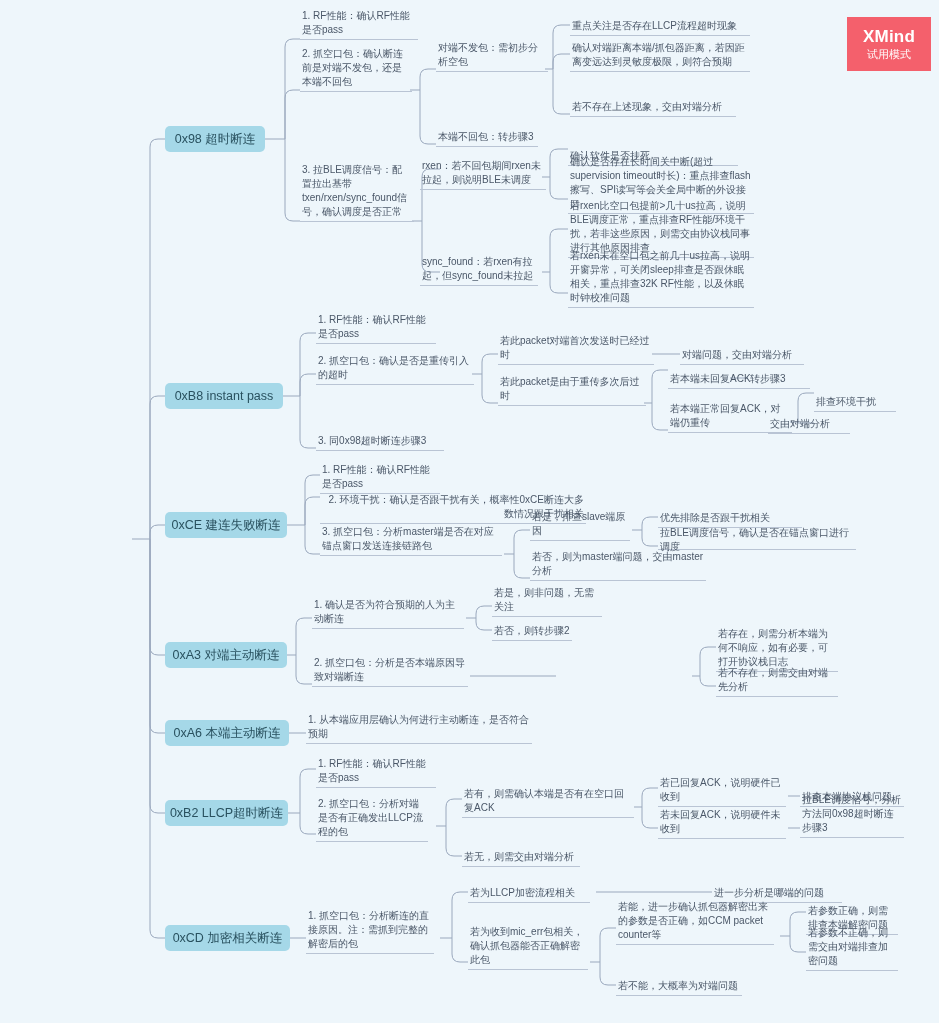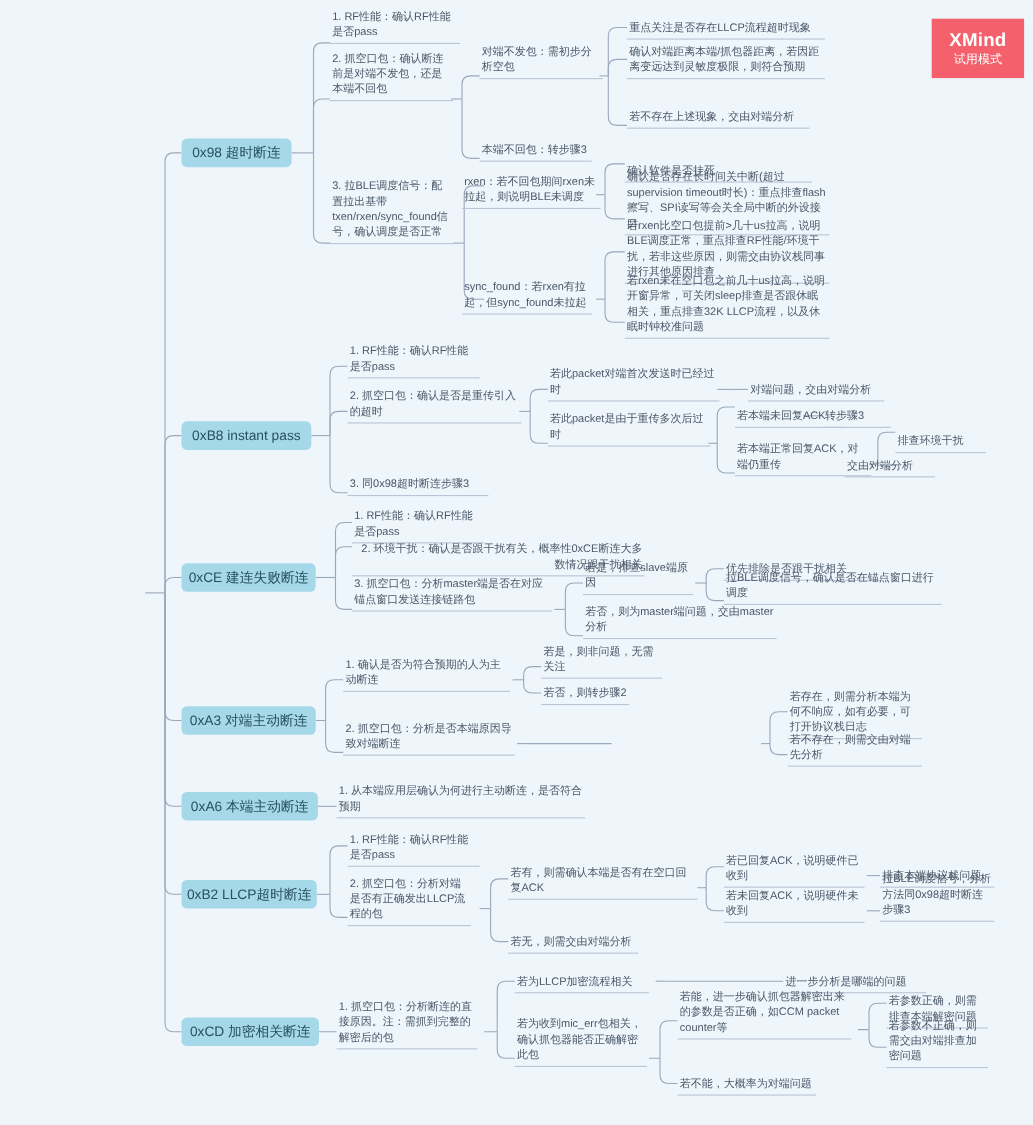--- a/index.html
+++ b/index.html
@@ -228,21 +228,21 @@
     <span>确认是否存在长时间关中断(超过supervision timeout时长)：重点排查flash擦写、SPI读写等会关全局中断的外设接口</span>
     </div>
 
   <div class="node leaf" style="left:420px;top:256px;width:118px;height:30px;">
     <span>sync_found：若rxen有拉起，但sync_found未拉起</span>
     </div>
   <div class="node leaf" style="left:568px;top:212px;width:186px;height:46px;">
     <span>若rxen比空口包提前&gt;几十us拉高，说明BLE调度正常，重点排查RF性能/环境干扰，若非这些原因，则需交由协议栈同事进行其他原因排查</span>
     </div>
   <div class="node leaf" style="left:568px;top:262px;width:186px;height:46px;">
-    <span>若rxen未在空口包之前几十us拉高，说明开窗异常，可关闭sleep排查是否跟休眠相关，重点排查32K LLCP流程，以及休眠时钟校准问题</span>
+    <span>若rxen未在空口包之前几十us拉高，说明开窗异常，可关闭sleep排查是否跟休眠相关，重点排查32K RF性能，以及休眠时钟校准问题</span>
     </div>
 
   <div class="node leaf" style="left:316px;top:326px;width:120px;height:18px;">
     <span>1. RF性能：确认RF性能是否pass</span>
     </div>
 
   <div class="node leaf" style="left:316px;top:367px;width:158px;height:18px;">
     <span>2. 抓空口包：确认是否是重传引入的超时</span>
     </div>
 
@@ -285,21 +285,21 @@
   <div class="node leaf" style="left:320px;top:526px;width:182px;height:30px;">
     <span>3. 抓空口包：分析master端是否在对应锚点窗口发送连接链路包</span>
     </div>
 
   <div class="node leaf" style="left:530px;top:523px;width:100px;height:18px;">
     <span>若是，排查slave端原因</span>
     </div>
   <div class="node leaf" style="left:658px;top:510px;width:144px;height:18px;">
     <span>优先排除是否跟干扰相关</span>
     </div>
-  <div class="node leaf" style="left:658px;top:532px;width:198px;height:18px;">
+  <div class="node leaf" style="left:658px;top:532px;width:198px;height:18px;align-items:center;">
     <span>拉BLE调度信号，确认是否在锚点窗口进行调度</span>
     </div>
   <div class="node leaf" style="left:530px;top:563px;width:176px;height:18px;">
     <span>若否，则为master端问题，交由master分析</span>
     </div>
 
   <div class="node leaf" style="left:312px;top:611px;width:152px;height:18px;">
     <span>1. 确认是否为符合预期的人为主动断连</span>
     </div>
   <div class="node leaf" style="left:492px;top:599px;width:110px;height:18px;">

